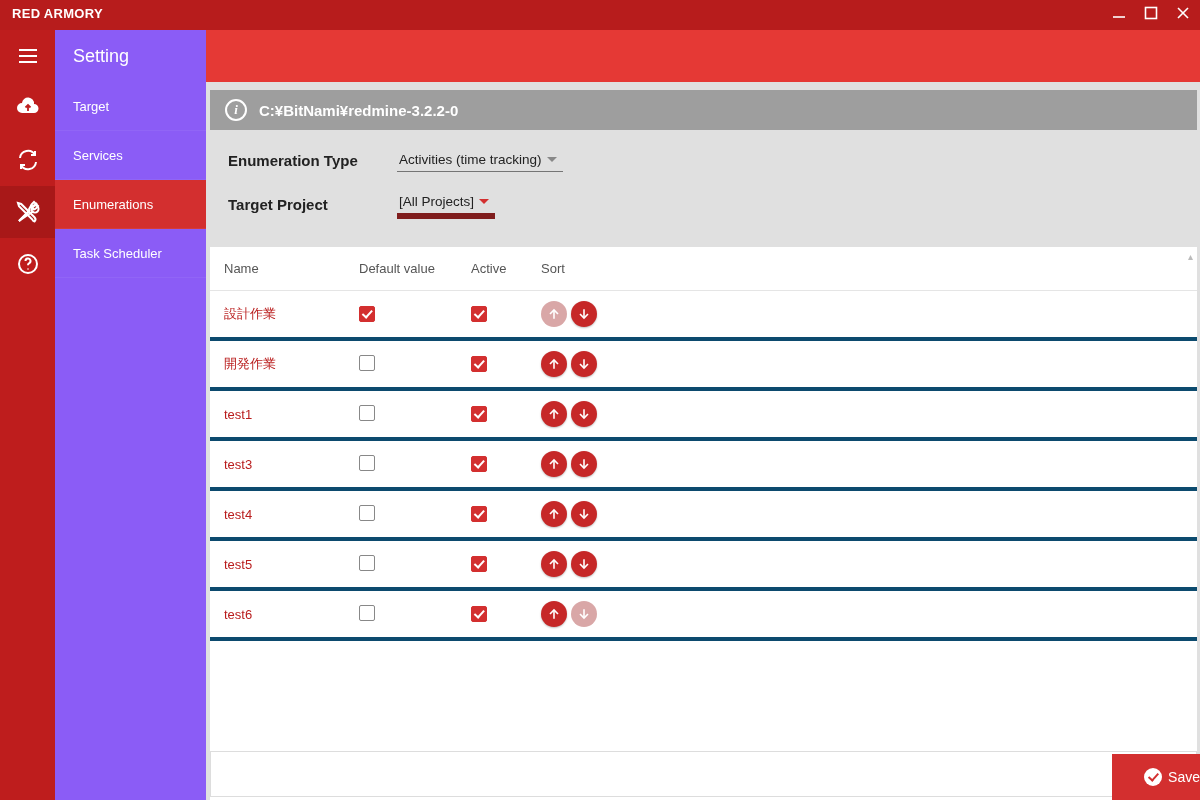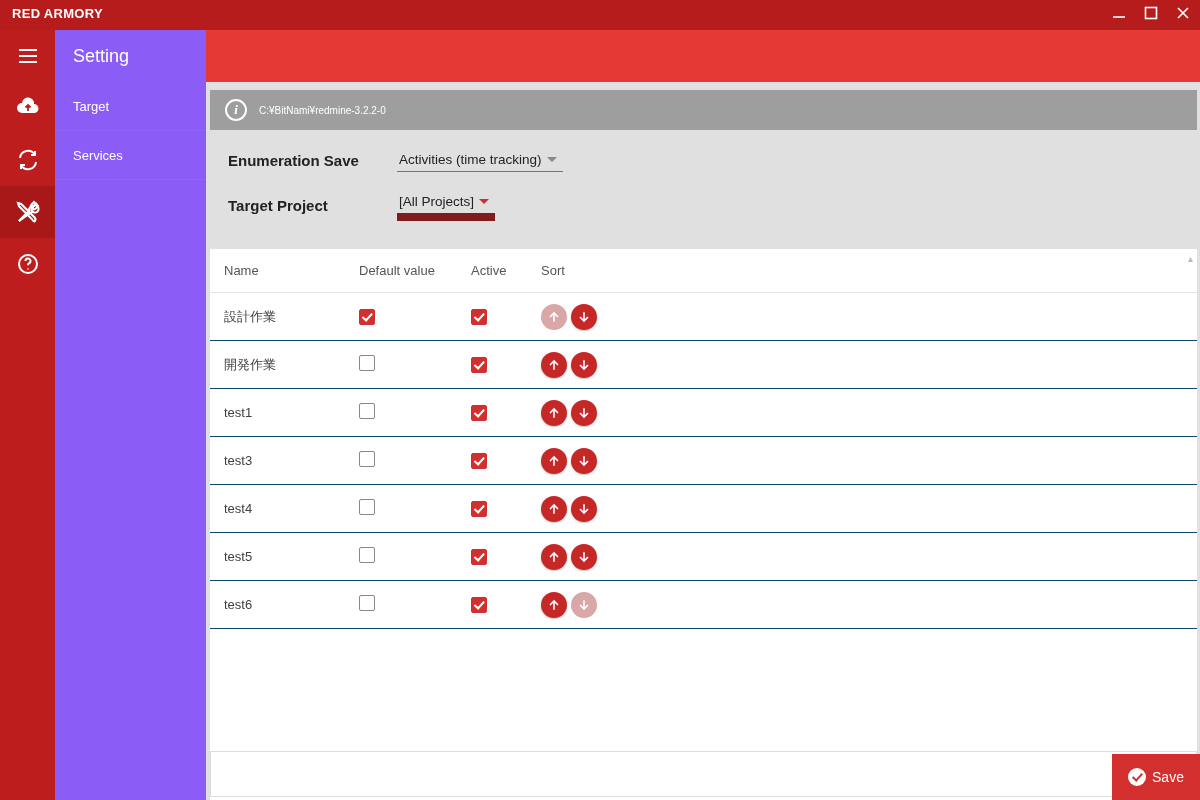--- a/index.html
+++ b/index.html
@@ -24,52 +24,52 @@
   .nav-header { height: 52px; display: flex; align-items: center; padding-left: 18px; color: #fff; font-size: 18px; font-weight: 400; }
   .nav-item { height: 49px; display: flex; align-items: center; padding-left: 18px; color: #fff; font-size: 13px; cursor: pointer; border-bottom: 1px solid rgba(255,255,255,0.06);}
   .nav-item.active { background: #d32f2f; }
 
   .main { flex: 1; background: #e0e0e0; display: flex; flex-direction: column; position: relative; }
   .main-pad { position:absolute; top:0; left:0; right:0; height:52px; background:#e53935; }
   .main-inner { position: relative; margin: 0 0 0 0; flex:1; display:flex; flex-direction:column;}
 
   .path-bar { margin: 60px 10px 0 0; margin-left:0; height: 40px; background: #9e9e9e; color: #fff; display: flex; align-items: center; padding-left: 15px; gap: 12px;   margin-left:4px; margin-right:3px;}
   .path-bar .icon { width:22px; height:22px; border:2px solid #fff; border-radius:50%; display:flex; align-items:center; justify-content:center; font-style: italic; font-family: Georgia, serif; font-size:13px; font-weight:bold;}
-  .path-bar .path { font-size: 10px; font-weight: 400; }
+  .path-bar .path { font-size: 15px; font-weight: 700; }
 
   .filters { padding: 18px 22px 10px 22px; }
   .filter-row { display: flex; align-items: center; margin-bottom: 18px; gap: 14px; }
   .filter-row .label { width: 155px; font-size: 15px; font-weight: 700; color: #222; }
   .select { display:flex; align-items:center; gap:5px; border-bottom: 1px solid #757575; padding: 4px 6px 4px 2px; font-size: 13.5px; color:#222; cursor:pointer;}
-  .select.accent { border-bottom: 8px solid #7f1d1d; }
+  .select.accent { border-bottom: 6px solid #7f1d1d; }
   .select .caret { width:0; height:0; border-left:5px solid transparent; border-right:5px solid transparent; border-top:5px solid #888;}
   .select.accent .caret{ border-top-color:#d32f2f;}
 
   .table-wrap { background: #fff; margin: 0 3px 0 4px; flex:1; overflow:auto; position:relative; }
   table { width: 100%; border-collapse: collapse; }
   thead th { text-align: left; font-weight: 400; font-size: 13px; color: #555; padding: 14px 8px 14px 14px; border-bottom: 1px solid #e5e5e5; }
-  tbody td { font-size: 13px; color:#404040; padding: 10px 8px 10px 14px; border-bottom: 1px solid #0c4a6e; vertical-align: middle; height:48px;}
+  tbody td { font-size: 13px; color:#b91c1c; padding: 10px 8px 10px 14px; border-bottom: 4px solid #0c4a6e; vertical-align: middle; height:48px;}
   .col-name{ width:135px;}
   .col-def{ width:112px;}
   .col-active{ width:70px;}
 
   
   .chk { width:16px; height:16px; border:1.5px solid #888; border-radius:2px; display:inline-flex; align-items:center; justify-content:center; cursor:pointer; background:#fff;}
   .chk.checked { background:#d32f2f; border-color:#d32f2f;}
   .chk.checked::after{ content:""; width:4px; height:8px; border:solid #fff; border-width:0 2px 2px 0; transform: rotate(42deg) translate(-0.5px,-1px);}
 
   
   .sort-btns { display:flex; gap:4px; }
   .circ { width:26px; height:26px; border-radius:50%; background:#c62828; display:flex; align-items:center; justify-content:center; cursor:pointer; box-shadow: 0 1px 2px rgba(0,0,0,.25);}
   .circ.dim { background:#d9a7a7; box-shadow:none; cursor:default;}
   .circ svg{ width:16px; height:16px; stroke:#fff; stroke-width:2.4; fill:none; }
 
   
   .dock { position:absolute; left:4px; right:3px; bottom:3px; height:46px; background:#fff; border:1px solid #ddd; }
-  .save-btn { position:absolute; right:0; bottom:0; height:46px; width:88px; background:#d32f2f; color:#fff; display:flex; align-items:center; justify-content:center; gap:6px; font-size:14px; cursor:pointer;}
+  .save-btn { position:absolute; right:0; bottom:0; height:46px; width:88px; background:#d32f2f; color:#fff; display:flex; align-items:center; justify-content:flex-end; gap:6px; font-size:14px; cursor:pointer;}
   .save-btn .ok{ width:18px;height:18px;border-radius:50%; background:#fff; display:flex;align-items:center;justify-content:center;}
   .save-btn .ok::after{content:""; width:4px;height:8px;border:solid #d32f2f;border-width:0 2.3px 2.3px 0; transform:rotate(42deg) translate(-0.3px,-1px);}
 
   .scroll-hint-top, .scroll-hint-bot { position:absolute; right:4px; color:#bbb; font-size:10px;}
   .scroll-hint-top{ top:4px;} .scroll-hint-bot{ bottom:4px;}
 </style>
 </head>
 <body>
 
 <div class="titlebar">
@@ -140,33 +140,39 @@
   </div>
 
   <div class="nav">
     <div class="nav-header">Setting</div>
     <div class="nav-item">
         <span>Target</span>
       </div>
     <div class="nav-item">
         <span>Services</span>
       </div>
+    <div class="nav-item active">
+        <span>Enumerations</span>
+      </div>
+    <div class="nav-item">
+        <span>Task Scheduler</span>
+      </div>
   </div>
 
   <div class="main">
     <div class="main-pad"></div>
     <div class="main-inner">
       <div class="path-bar">
         <span class="icon">i</span>
         <span class="path">C:¥BitNami¥redmine-3.2.2-0</span>
       </div>
 
       <div class="filters">
         <div class="filter-row">
-          <span class="label">Enumeration Save</span>
+          <span class="label">Enumeration Type</span>
           <span class="select">
             <span>Activities (time tracking)</span>
             <span class="caret"></span>
           </span>
         </div>
         <div class="filter-row">
           <span class="label">Target Project</span>
           <span class="select accent">
             <span>[All Projects]</span>
             <span class="caret"></span>

